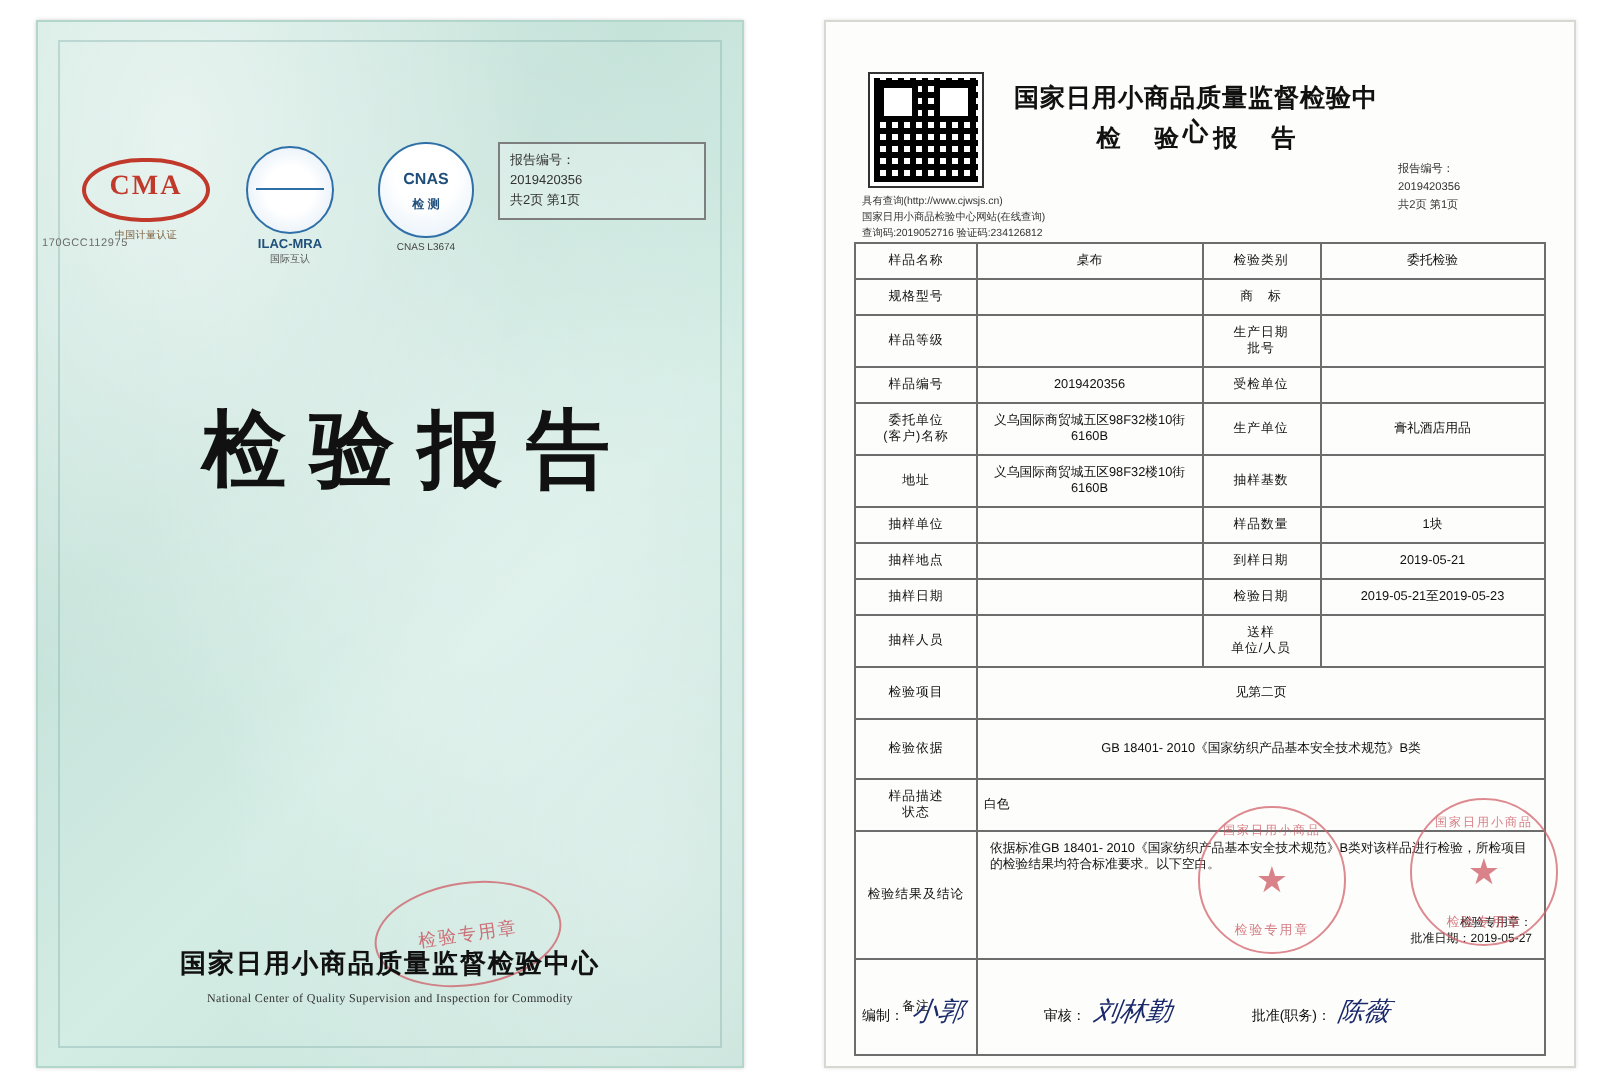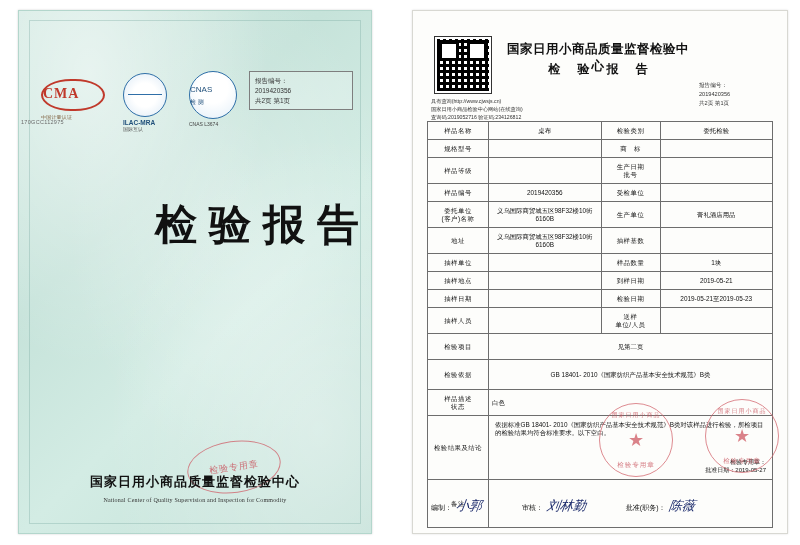--- a/index.html
+++ b/index.html
@@ -27,21 +27,21 @@
       radial-gradient(ellipse at 60% 40%, rgba(255,255,255,.25) 0%, rgba(255,255,255,0) 55%);
     pointer-events:none;
   }
   .cover-inner{
     position:absolute;left:10px;top:9px;right:10px;bottom:9px;
     border:1px solid rgba(120,170,160,.35);
   }
 
   
   .logos{position:absolute;left:22px;top:62px;width:220px;height:60px;}
-  .logo-box{position:absolute;}
+  .logo-box{position:absolute;text-align:center;}
   .cma{left:0;top:6px;}
   .cma .ring{
     width:60px;height:28px;border:2px solid #c0392b;border-radius:30px/16px;
     color:#c0392b;font-size:14px;font-weight:bold;line-height:26px;letter-spacing:1px;
     font-family:"Liberation Serif", serif;
   }
   .cma .sub{font-size:5px;color:#7b5c3a;margin-top:3px;letter-spacing:.2px;}
   .ilac{left:82px;top:0px;}
   .ilac .circ{
     width:42px;height:42px;border-radius:50%;border:1.5px solid #2f6fa8;margin:0 auto;
@@ -50,37 +50,37 @@
   }
   .ilac .circ:after{
     content:"";position:absolute;left:4px;top:20px;width:34px;height:1px;background:#2f6fa8;
   }
   .ilac .txt{font-size:6.5px;color:#1f4f7a;font-weight:bold;margin-top:2px;}
   .ilac .sub{font-size:5px;color:#555;}
   .cnas{left:148px;top:-2px;}
   .cnas .circ{
     width:46px;height:46px;border-radius:50%;border:1.5px solid #2f6fa8;margin:0 auto;
     background:radial-gradient(circle at 50% 35%, #ffffff 40%, #e2eef8 100%);
-    position:relative;color:#1f4f7a;font-size:8px;font-weight:normal;
+    position:relative;color:#1f4f7a;font-size:8px;font-weight:bold;
   }
   .cnas .circ span{position:absolute;left:0;right:0;top:13px;}
   .cnas .circ em{position:absolute;left:0;right:0;top:26px;font-style:normal;font-size:6px;}
   .cnas .sub{font-size:5px;color:#444;margin-top:2px;}
   .mavert{position:absolute;left:2px;top:108px;font-size:5.5px;color:#6b6b6b;letter-spacing:.3px;}
 
   
   .rep-box{
     position:absolute;right:18px;top:60px;width:92px;
     border:1px solid #7e7e7e;padding:4px 5px;font-size:6.5px;line-height:1.5;color:#333;
     background:rgba(255,255,255,.25);
   }
 
   
   .cv-title{
-    position:absolute;left:0;right:0;top:186px;text-align:right;
+    position:absolute;left:0;right:0;top:186px;text-align:center;
     font-family:"Liberation Serif", serif;
     font-size:42px;letter-spacing:12px;color:#111;font-weight:bold;
     text-indent:12px;
     padding-left:16px;
   }
   .cv-sub{
     position:absolute;left:0;right:0;top:246px;text-align:center;
     font-family:"Liberation Serif", serif;
     font-size:22px;letter-spacing:4px;color:#111;font-weight:bold;
   }

